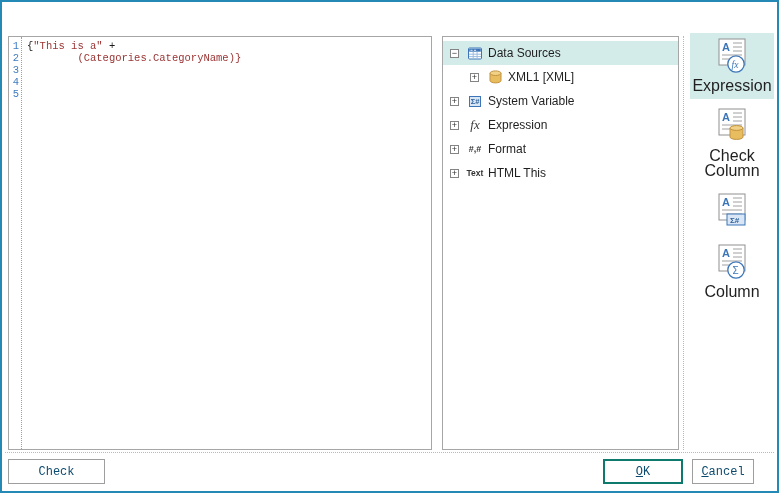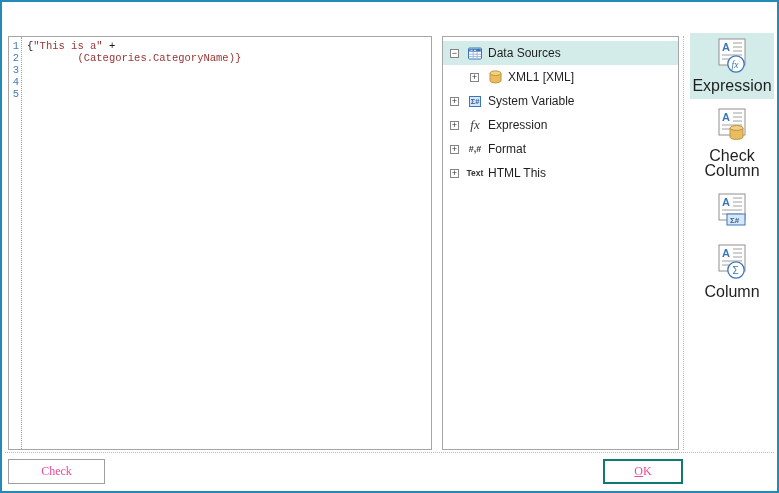--- a/index.html
+++ b/index.html
@@ -68,22 +68,22 @@
 
   
   .sidebar { position: absolute; left: 688px; top: 31px; width: 84px; }
   .side-btn { width: 100%; padding: 5px 2px 6px; display: flex; flex-direction: column; align-items: center; cursor: default; margin-bottom: 4px; }
   .side-btn.selected { background: #d3ecea; }
   .side-btn .side-label { margin-top: 4px; font-size: 16px; color: #1f1f1f; text-align: center; line-height: 15px; }
 
   
   .btn {
     position: absolute; background: #fff; border: 1px solid #9e9e9e;
-    font-size: 12px; color: #ec4899; display: flex; align-items: center; justify-content: center;
-    font-family: Liberation Serif, serif; cursor: default;
+    font-size: 12px; color: #0c4a6e; display: flex; align-items: center; justify-content: center;
+    font-family: Liberation Mono, monospace; cursor: default;
   }
   .btn-check { left: 6px; top: 457px; width: 97px; height: 25px; }
   .btn-ok { left: 601px; top: 457px; width: 80px; height: 25px; border: 2px solid #0e7a6d; justify-content: center; }
   .btn-cancel { left: 690px; top: 457px; width: 62px; height: 25px; }
   .accesskey { text-decoration: underline; }
 </style>
 </head>
 <body>
 
 <div class="window">
@@ -232,14 +232,17 @@
   <div class="h-dotted"></div>
 
   <div class="btn btn-check">
     <span>Check</span>
   </div>
 
   <div class="btn btn-ok">
     <span><span class="accesskey">O</span><span>K</span></span>
   </div>
 
+  <div class="btn btn-cancel">
+    <span><span class="accesskey">C</span><span>ancel</span></span>
+  </div>
 
 </div>
 
 </body></html>

